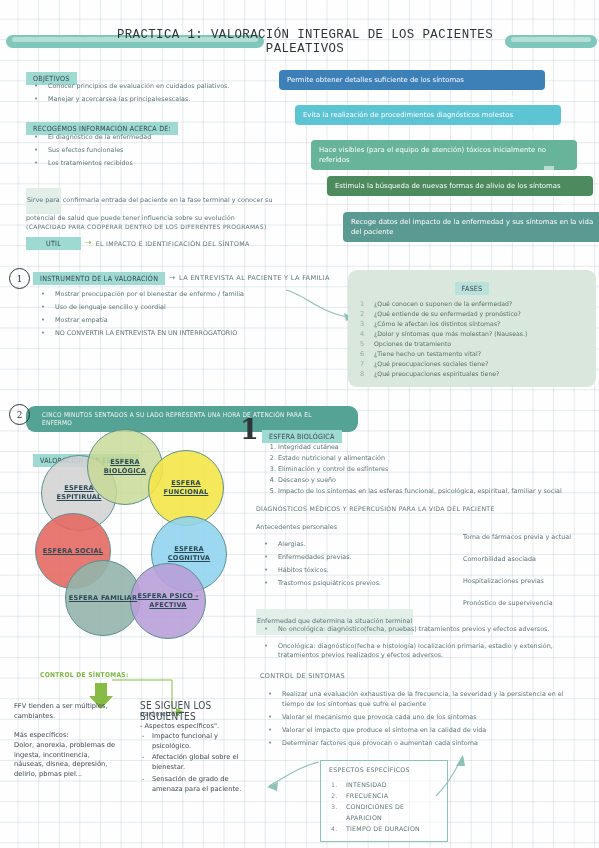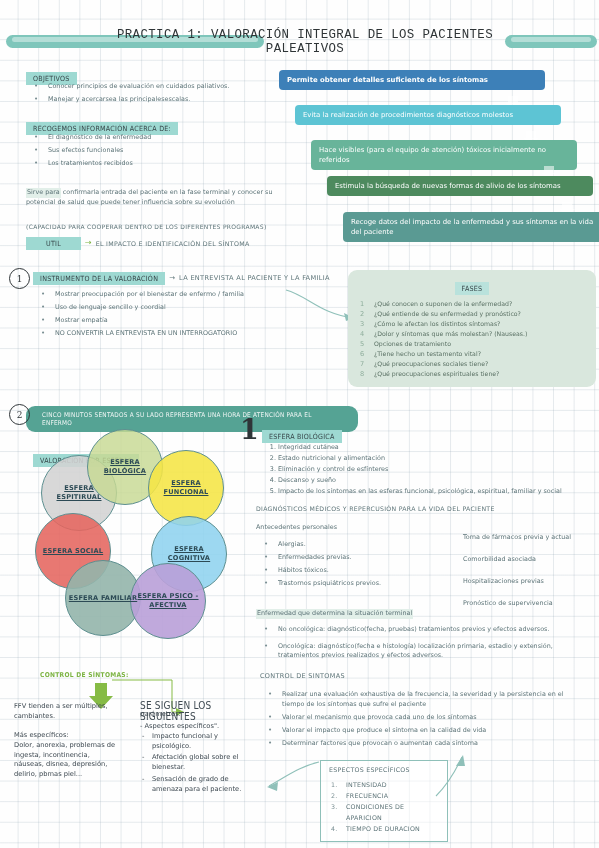--- a/index.html
+++ b/index.html
@@ -98,21 +98,21 @@
   .body-txt{color:#3f4a52;font-size:6.7px;line-height:1.45;font-family:"DejaVu Sans","Liberation Sans",sans-serif;}
   .param-ttl{color:#3f4a52;font-size:10px;letter-spacing:.2px;font-family:"DejaVu Sans Condensed","Liberation Sans",sans-serif;}
 
   
   .aspbox{border:1px solid #8fc0b9;background:rgba(255,255,255,.5);padding:5px 8px 7px 8px;}
   .aspbox .t{color:#5d7478;font-size:6.3px;letter-spacing:.25px;margin-bottom:6px;}
   .aspbox ol{margin:0;padding:0;list-style:none;counter-reset:a;}
   .aspbox ol li{counter-increment:a;position:relative;padding-left:17px;color:#5d7478;font-size:6.3px;line-height:1.75;letter-spacing:.2px;}
   .aspbox ol li:before{content:counter(a) ".";position:absolute;left:2px;top:0;color:#7a8f93;}
 
-  .uline{display:inline-block;background:#e2efe9;padding:0 1px;}
+  .uline{display:inline-block;background:#e2efe9;padding:8px 1px;}
 </style>
 </head>
 <body>
 
 <div id="page">
 
   <div class="abs hdr-pill l">
       <span class="gloss"></span>
     </div>
   <div class="abs hdr-pill r">
@@ -143,21 +143,21 @@
   </div>
 
   <div class="abs hw caps" style="left:26px;top:222px;width:255px;font-size:6px;">(CAPACIDAD PARA COOPERAR DENTRO DE LOS DIFERENTES PROGRAMAS)</div>
 
   <div class="abs" style="left:26px;top:237px;display:flex;align-items:center;gap:4px;">
     <span class="pill" style="padding:2px 20px;">UTIL</span>
     <span class="hw" style="color:#7cb342;font-size:8px;">→</span>
     <span class="hw caps" style="font-size:6.3px;">EL IMPACTO E IDENTIFICACIÓN DEL SÍNTOMA</span>
   </div>
 
-  <div class="abs chev" style="left:279px;top:70px;width:250px;background:#3d80b8;font-weight:bold;">Permite obtener detalles suficiente de los síntomas</div>
+  <div class="abs chev" style="left:279px;top:70px;width:250px;background:#3d80b8;">Permite obtener detalles suficiente de los síntomas</div>
   <div class="chev-arrow" style="left:505px;top:96px;"></div>
 
   <div class="abs chev" style="left:295px;top:105px;width:250px;background:#5dc4d4;">Evita la realización de procedimientos diagnósticos molestos</div>
   <div class="chev-arrow" style="left:523px;top:131px;"></div>
 
   <div class="abs chev" style="left:311px;top:140px;width:250px;background:#68b49a;">Hace visibles (para el equipo de atención) tóxicos inicialmente no referidos</div>
   <div class="chev-arrow" style="left:541px;top:166px;"></div>
 
   <div class="abs chev" style="left:327px;top:176px;width:250px;background:#4d8a5e;">Estimula la búsqueda de nuevas formas de alivio de los síntomas</div>
   <div class="chev-arrow" style="left:559px;top:202px;"></div>

